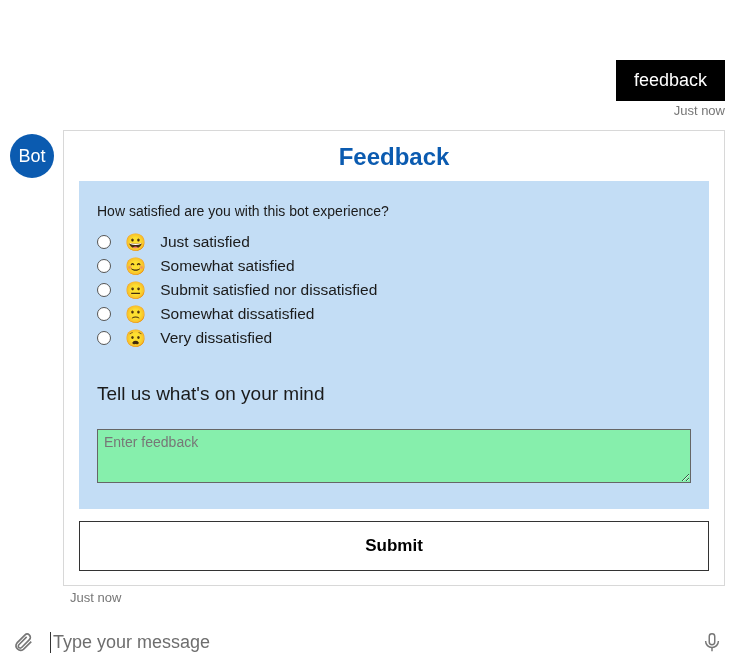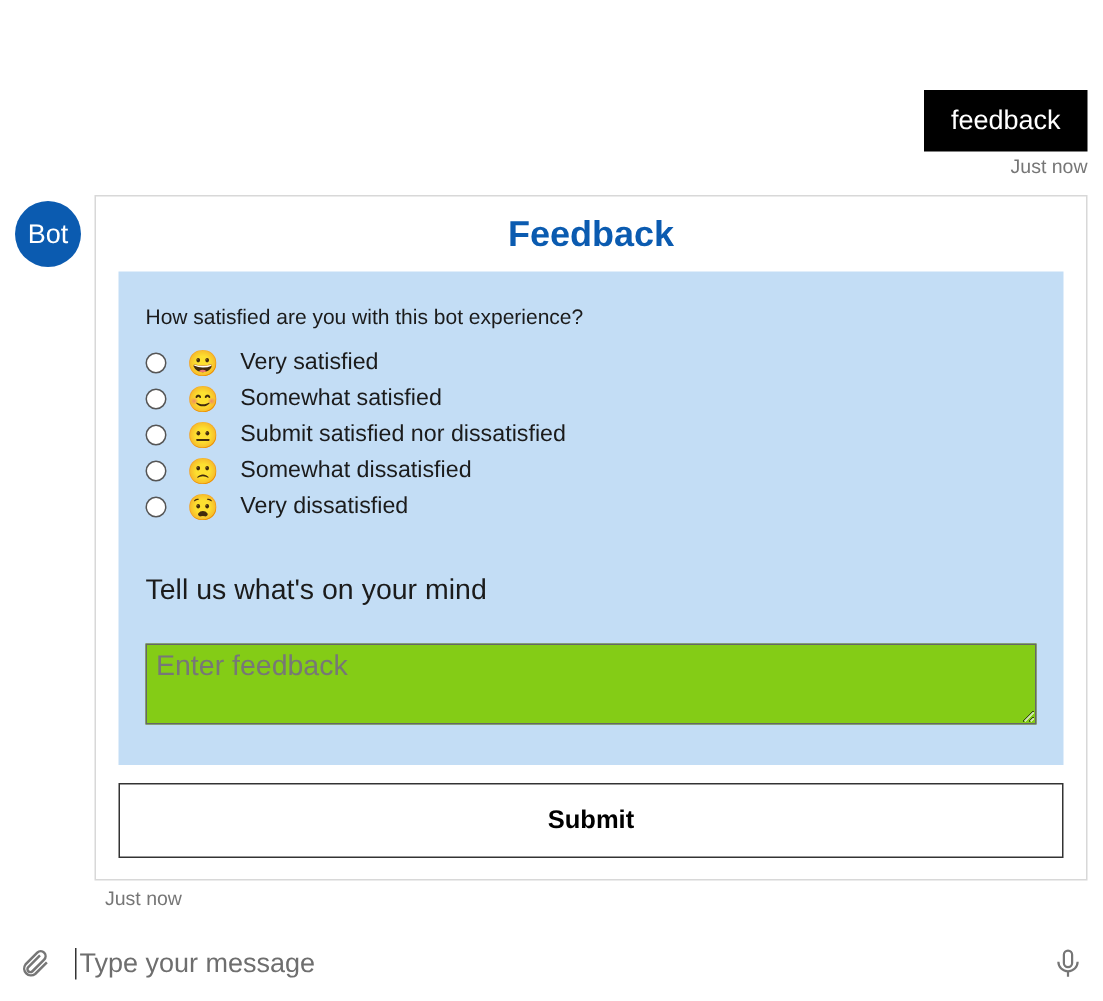--- a/index.html
+++ b/index.html
@@ -103,23 +103,23 @@
       color: #1b1b1b;
       margin-top: 36px;
       margin-bottom: 24px;
     }
     .feedback-textarea {
       width: 100%;
       height: 54px;
       border: 1px solid #666666;
       resize: both;
       padding: 4px 6px;
-      font-size: 19px;
+      font-size: 14px;
       font-family: inherit;
-      background: #84cc16;
+      background: #86efac;
       color: #555555;
     }
     .submit-btn {
       display: block;
       width: 100%;
       border: 1px solid #333333;
       background: #ffffff;
       color: #000000;
       font-size: 17px;
       font-weight: 700;
@@ -181,21 +181,21 @@
     <div class="card">
       <div class="card-title">Feedback</div>
 
       <div class="survey-body">
         <div class="question">How satisfied are you with this bot experience?</div>
 
         <div id="options-container">
             <div class="option">
               <span class="radio"></span>
               <span class="emoji">😀</span>
-              <span>Very satisfied</span>
+              <span>Just satisfied</span>
             </div>
             <div class="option">
               <span class="radio"></span>
               <span class="emoji">😊</span>
               <span>Somewhat satisfied</span>
             </div>
             <div class="option">
               <span class="radio"></span>
               <span class="emoji">😐</span>
               <span>Submit satisfied nor dissatisfied</span>

